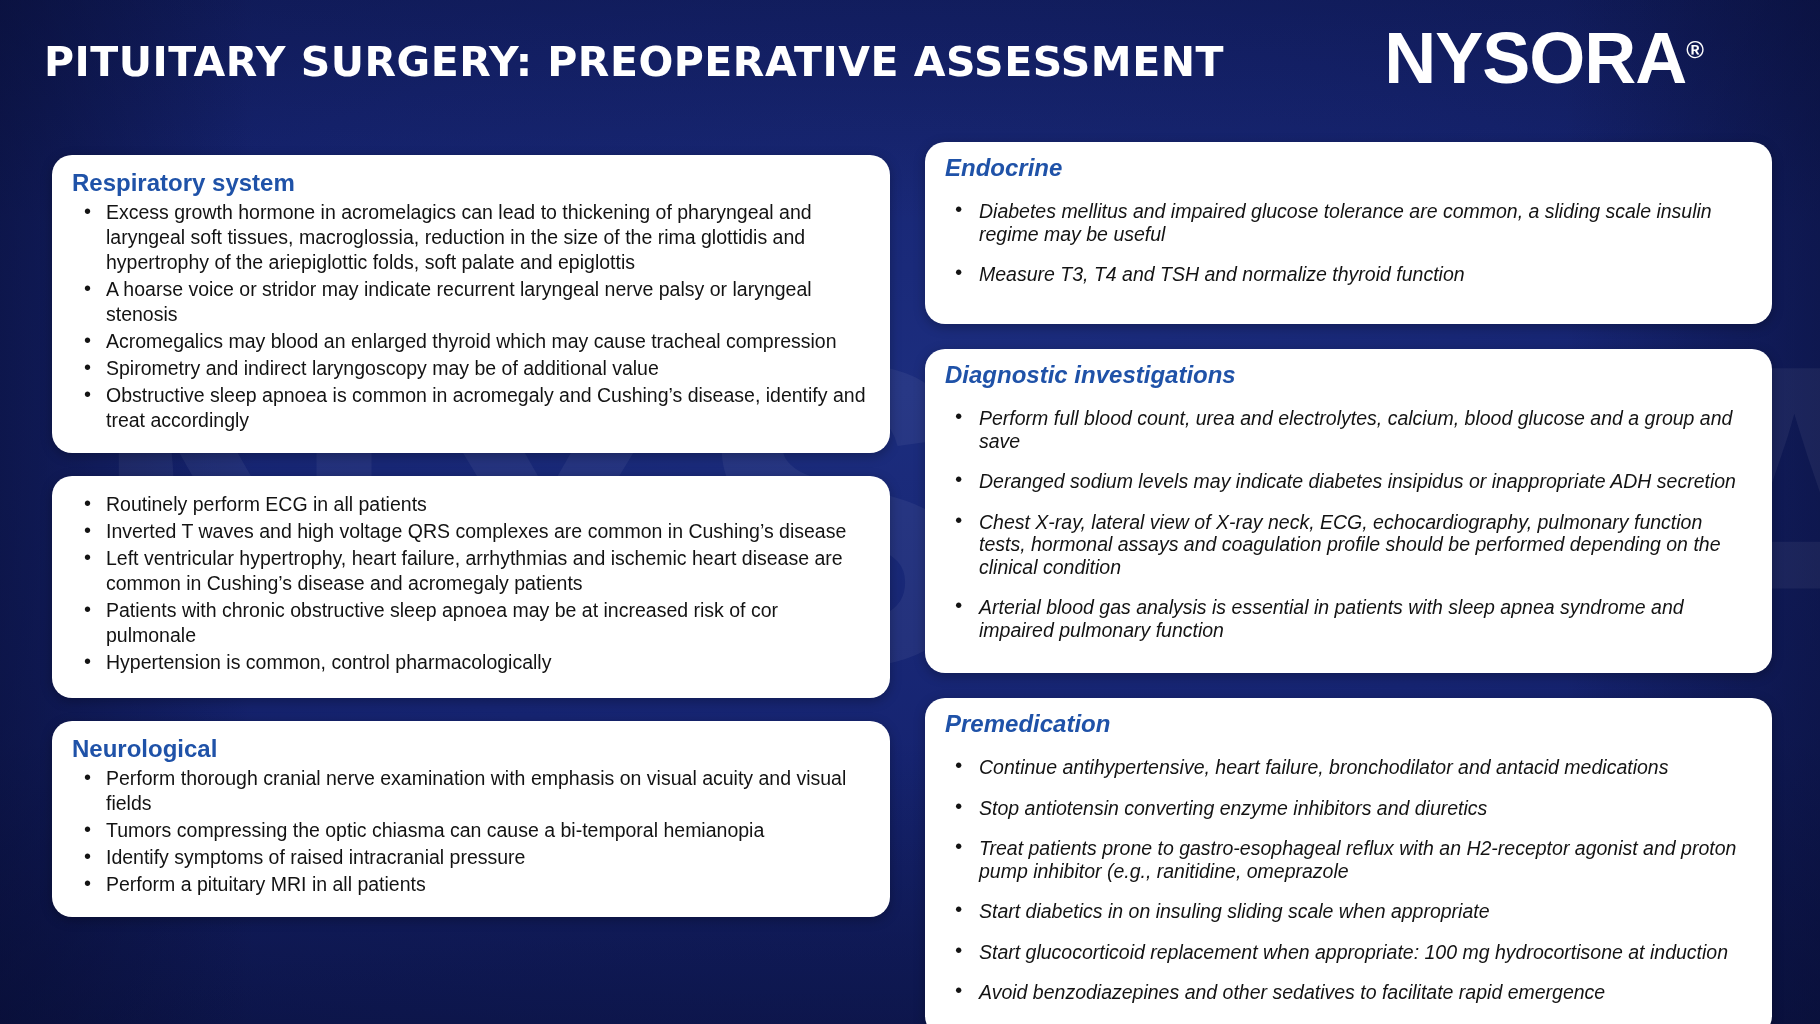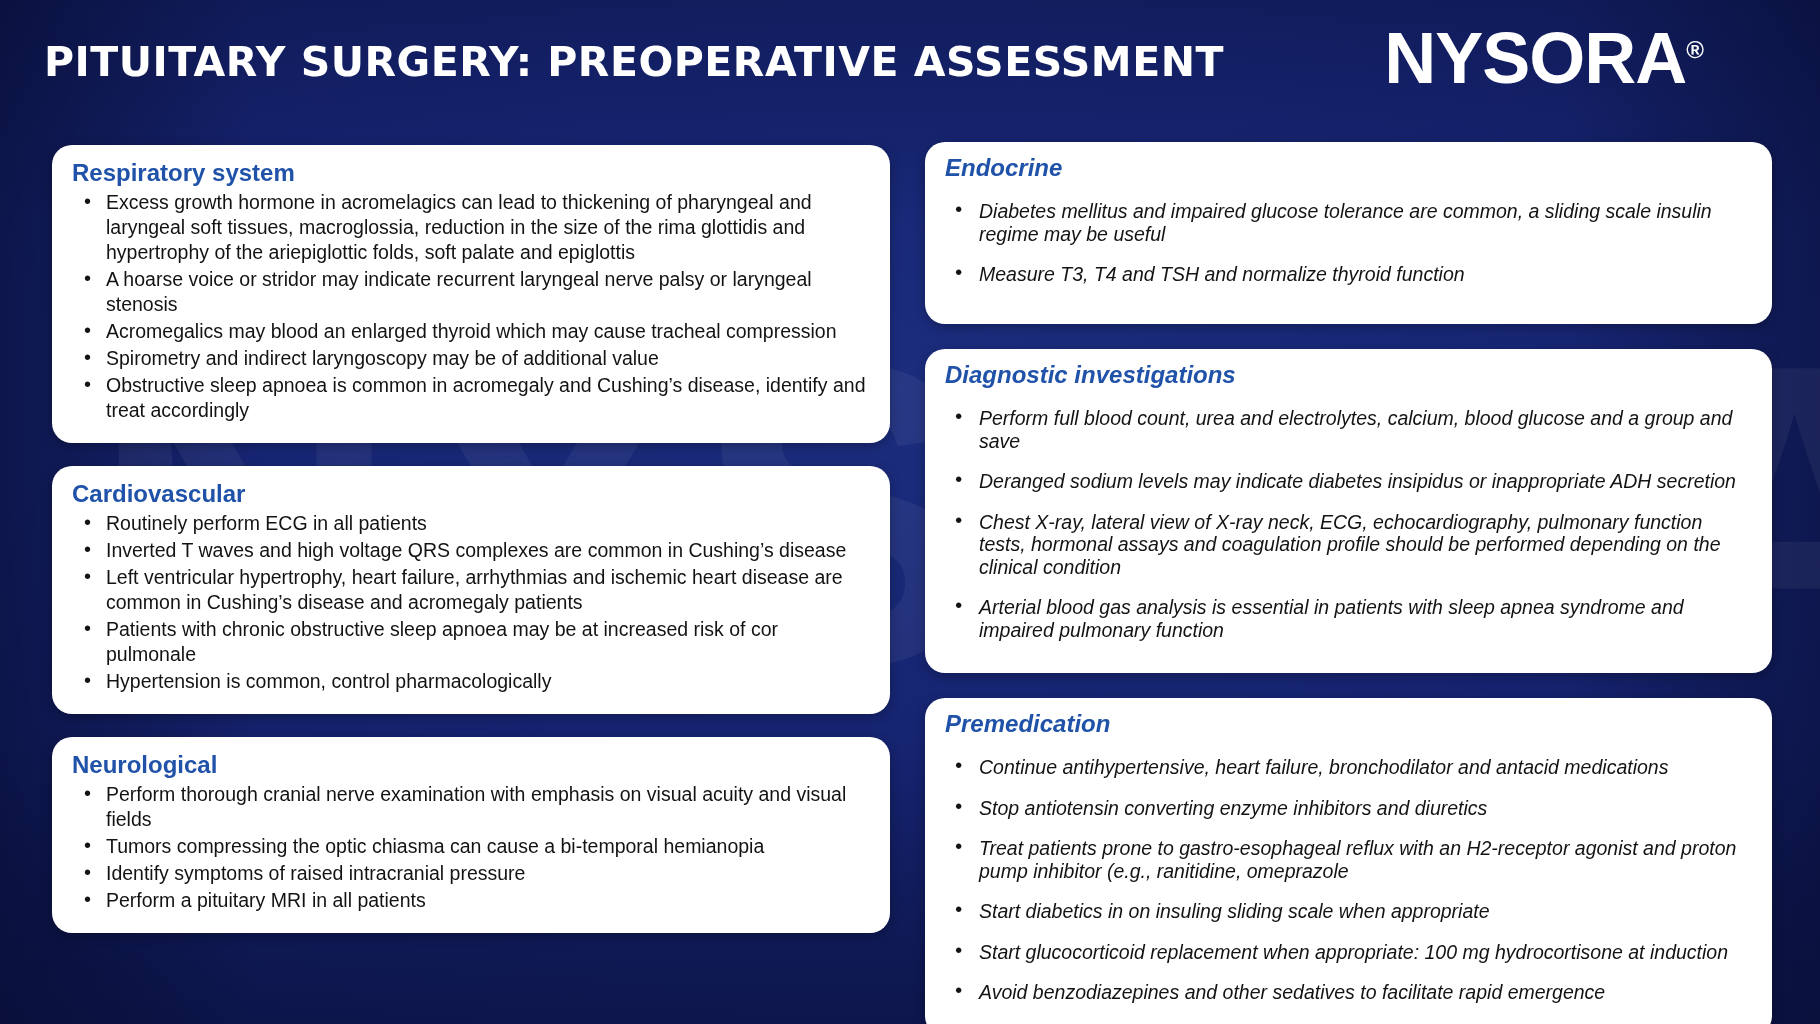--- a/index.html
+++ b/index.html
@@ -119,21 +119,21 @@
   
   .col-left  ul.bullets li { font-size:19.5px; line-height:25px; }
   .col-left  .card          { padding:14px 24px 20px 20px; }
 
   
   .col-right ul.bullets li { font-size:19.5px; line-height:22.5px; margin-top:18px; }
   .col-right .card          { padding:12px 22px 32px 20px;font-style:italic; }
   .col-right ul.bullets li::before { left:10px; top:-2px; }
 
   
-  #card-respiratory { min-height:270px; }
+  #card-respiratory { min-height:270px;margin-top:10px; }
   #card-cardiovascular { min-height:222px; }
   #card-neurological { min-height:165px; }
   #card-endocrine { min-height:182px; }
   #card-diagnostic { min-height:252px; }
   #card-premedication { min-height:212px; }
 </style>
 </head>
 <body>
 
 <div class="bg-base"></div>
@@ -155,21 +155,20 @@
       <div class="card-title">Respiratory system</div>
       <ul class="bullets">
         <li>Excess growth hormone in acromelagics can lead to thickening of pharyngeal and laryngeal soft tissues, macroglossia, reduction in the size of the rima glottidis and hypertrophy of the ariepiglottic folds, soft palate and epiglottis</li>
         <li>A hoarse voice or stridor may indicate recurrent laryngeal nerve palsy or laryngeal stenosis</li>
         <li>Acromegalics may blood an enlarged thyroid which may cause tracheal compression</li>
         <li>Spirometry and indirect laryngoscopy may be of additional value</li>
         <li>Obstructive sleep apnoea is common in acromegaly and Cushing’s disease, identify and treat accordingly</li>
       </ul>
     </div>
     <div class="card" id="card-cardiovascular">
-      <div class="card-title">Cardiovascular</div>
       <ul class="bullets">
         <li>Routinely perform ECG in all patients</li>
         <li>Inverted T waves and high voltage QRS complexes are common in Cushing’s disease</li>
         <li>Left ventricular hypertrophy, heart failure, arrhythmias and ischemic heart disease are common in Cushing’s disease and acromegaly patients</li>
         <li>Patients with chronic obstructive sleep apnoea may be at increased risk of cor pulmonale</li>
         <li>Hypertension is common, control pharmacologically</li>
       </ul>
     </div>
     <div class="card" id="card-neurological">
       <div class="card-title">Neurological</div>

